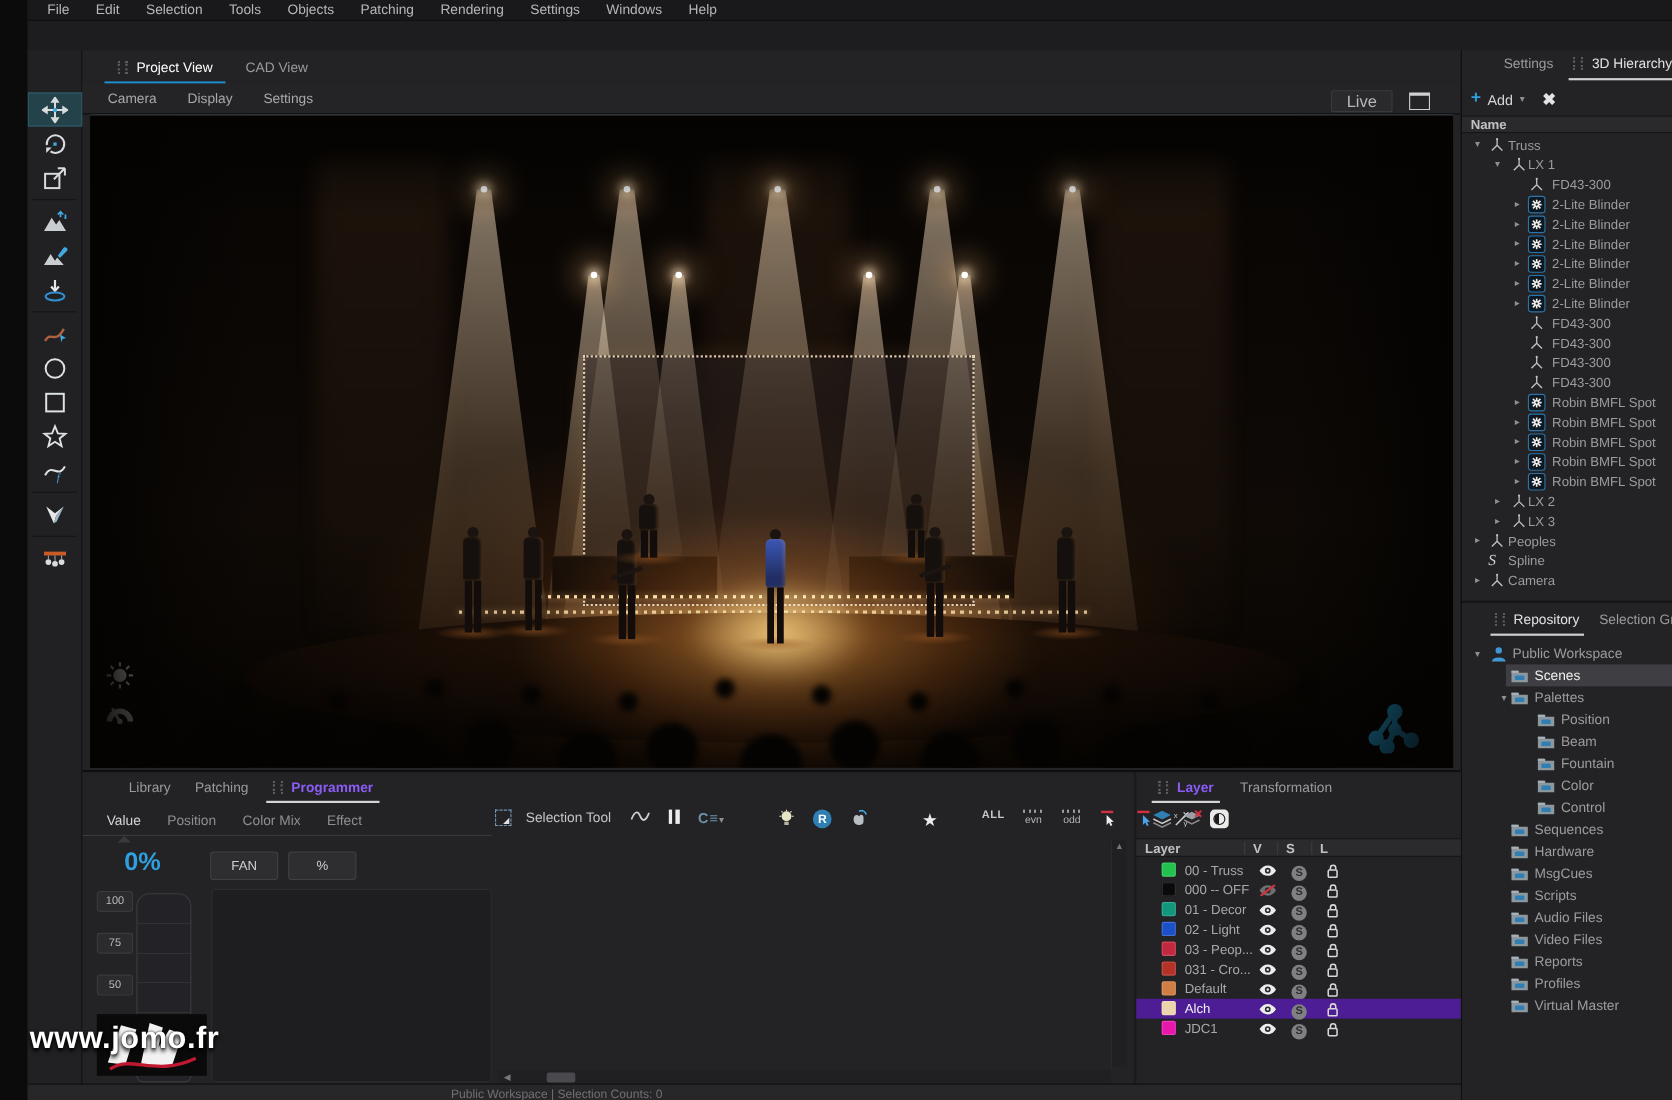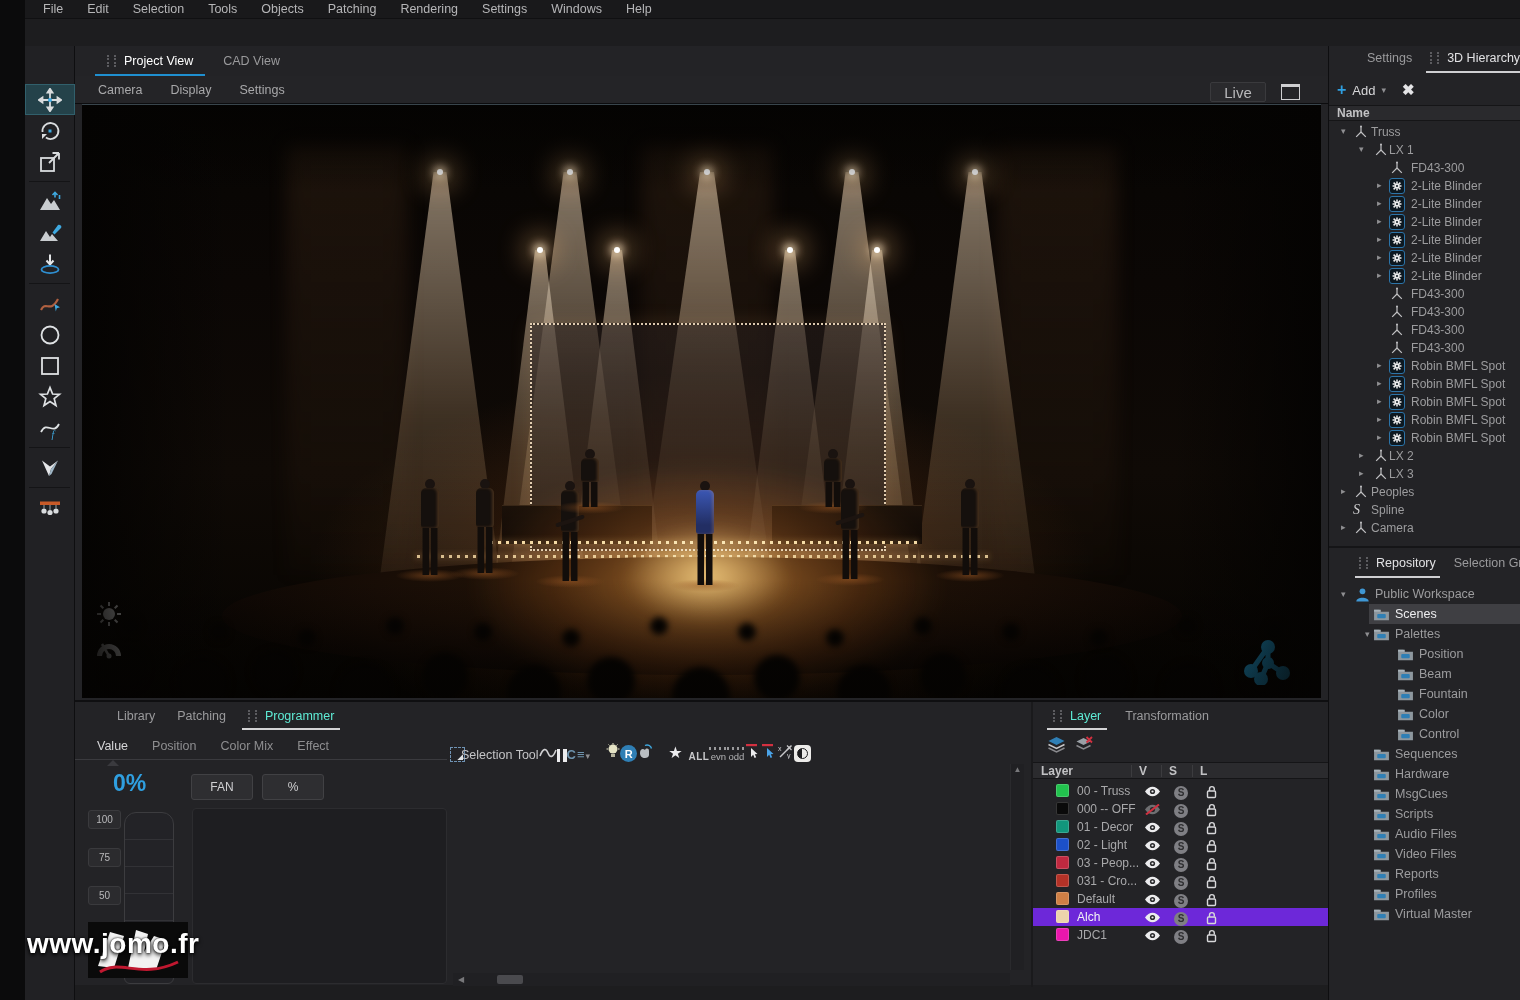--- a/index.html
+++ b/index.html
@@ -84,36 +84,36 @@
   .gearbox{display:inline-flex;width:14px;height:14px;background:#0d1820;border:1px solid #2c74a8;border-radius:3px;align-items:center;justify-content:center;}
   .splic{font-family:"Liberation Serif",serif;font-style:italic;font-size:14px;color:#cfcfd1;}
   .rowhl{position:absolute;left:40px;right:6px;top:0;bottom:0;background:#3f3f43;}
   .repo-tabs-wrap{position:absolute;left:0;top:505px;width:100%;}
   .repodivider{position:absolute;left:0;top:500px;width:100%;height:2px;background:#151517;}
   .repotree{position:absolute;left:0;top:538px;width:100%;}
   
   .bottompanel{position:absolute;left:50px;top:700px;width:1253px;height:285px;background:#232326;border-top:2px solid #0f0f11;box-sizing:border-box;}
   .bp-tabs{position:absolute;left:36px;top:4px;display:flex;align-items:flex-end;gap:10px;height:24px;}
   .bp-tab{font-size:12.5px;color:#9a9a9c;padding:0 6px 5px;border-bottom:2px solid transparent;display:flex;gap:8px;align-items:center;}
-  .bp-tab.active{color:#5eead4;border-bottom-color:#d4d4d6;}
+  .bp-tab.active{color:#8b5cf6;border-bottom-color:#d4d4d6;font-weight:bold;}
   .subtabs{position:absolute;left:0px;top:34px;width:372px;height:24px;display:flex;gap:4px;border-bottom:1px solid #3a3a3e;box-sizing:border-box;padding-left:12px;}
   .subtab{font-size:12.5px;color:#8e8e90;padding:3px 10px;position:relative;}
   .subtab.active{color:#d6d6d8;}
   .subtab.active::after{content:"";position:absolute;left:50%;bottom:-7px;transform:translateX(-50%);
        border:6px solid transparent;border-bottom-color:#3a3a3e;}
   .valdisp{position:absolute;left:38px;top:68px;font-size:23px;font-weight:bold;color:#2f9fe0;}
   .fanbtn,.pctbtn{position:absolute;top:72px;width:60px;height:24px;background:#2e2e31;border:1px solid #414144;border-radius:3px;
        color:#cfcfd1;font-size:12px;display:flex;align-items:center;justify-content:center;}
   .fanbtn{left:116px;} .pctbtn{left:187px;}
   .scalebtn{position:absolute;left:13px;width:31px;height:17px;background:#2b2b2e;border:1px solid #3a3a3d;border-radius:3px;
        color:#b8b8ba;font-size:10px;display:flex;align-items:center;justify-content:center;}
   .fadertrack{position:absolute;left:49px;top:110px;width:48px;height:170px;background:#232327;border:1px solid #3c3c3f;border-radius:12px 12px 6px 6px;
        background-image:repeating-linear-gradient(to bottom,transparent 0 26px,#323236 26px 27px);}
   .touchpanel{position:absolute;left:117px;top:106px;width:253px;height:174px;background:#1e1e21;border:1px solid #2c2c2f;border-radius:4px;}
-  .seltools{position:absolute;left:375px;top:34px;height:26px;display:flex;align-items:flex-end;gap:0;}
+  .seltools{position:absolute;left:375px;top:34px;height:26px;display:flex;align-items:flex-start;gap:17px;}
   .st-label{font-size:12.5px;color:#c4c4c6;margin-left:-4px;}
   .marquee{width:13px;height:13px;border:1px dashed #6f93b4;position:relative;}
   .marquee::after{content:"";position:absolute;right:-3px;bottom:-3px;border:4px solid transparent;border-top-color:#dfe2e4;transform:rotate(-45deg);}
   .pauseic{display:flex;gap:3px;} .pauseic span{width:3.5px;height:13px;background:#ececee;}
   .csic{color:#6e93ad;font-weight:bold;font-size:13px;letter-spacing:1px;}
   .rbadge{width:17px;height:17px;border-radius:50%;background:#2f7fb5;color:#fff;font-size:11px;font-weight:bold;display:flex;align-items:center;justify-content:center;}
   .starw{color:#ececee;font-size:16px;}
   .allw{font-size:10px;font-weight:bold;color:#c8c8ca;letter-spacing:.5px;}
   .eo{display:flex;flex-direction:column;align-items:center;gap:1px;}
   .eo .dots{width:18px;height:3px;background:repeating-linear-gradient(90deg,#9a9a9c 0 2px,transparent 2px 5px);}
@@ -126,21 +126,21 @@
   .hsb .sarr{color:#77777a;font-size:8px;padding:0 5px;}
   .hsb .thumb{width:26px;height:9px;background:#4a4a4e;border-radius:2px;margin-left:28px;}
   
   .layerpanel{position:absolute;left:956px;top:0;width:297px;height:285px;border-left:2px solid #1a1a1c;box-sizing:border-box;}
   .lp-tabs{position:absolute;left:14px;top:4px;display:flex;align-items:flex-end;gap:12px;height:24px;}
   .lp-icons{position:absolute;left:14px;top:34px;display:flex;gap:8px;align-items:center;height:20px;}
   .lp-hdr{position:absolute;left:0;top:60px;width:100%;height:17px;background:#2b2b2e;border-top:1px solid #151517;border-bottom:1px solid #151517;box-sizing:border-box;}
   .lp-hdr span{position:absolute;top:1px;font-size:12px;font-weight:bold;color:#c2c2c4;}
   .lp-hdr i{position:absolute;top:2px;width:1px;height:12px;background:#3c3c3f;}
   .lrow{position:absolute;left:0;width:100%;height:18px;}
-  .lrow.sel{background:#6d28d9;}
+  .lrow.sel{background:#4c1d95;}
   .lrow .sw{position:absolute;left:23px;top:2px;width:13px;height:13px;border-radius:2px;box-shadow:inset 0 0 0 1px rgba(255,255,255,.18);}
   .lrow .lb{position:absolute;left:44px;top:2px;font-size:12px;color:#a8a8aa;white-space:nowrap;}
   .lrow.sel .lb{color:#f2f2f4;}
   .lrow .c-v{position:absolute;left:111px;top:3px;} .lrow .c-s{position:absolute;left:141px;top:2px;} .lrow .c-l{position:absolute;left:172px;top:2px;}
   .sbadge{width:14px;height:14px;border-radius:50%;background:#7f7f84;color:#2e2e30;font-size:10px;font-weight:bold;display:inline-flex;align-items:center;justify-content:center;}
   
   .statusbar{position:absolute;left:0;top:985px;width:1303px;height:15px;background:#27272a;border-top:1px solid #0e0e10;box-sizing:border-box;}
   .statusbar span{margin-left:385px;font-size:11px;color:#717174;line-height:14px;display:inline-block;}
   .jomologo{position:absolute;left:63px;top:922px;width:100px;height:56px;background:#0a0a0a;z-index:40;}
   .watermark{position:absolute;left:2px;top:928px;z-index:50;font-size:28px;font-weight:bold;color:#ffffff;letter-spacing:.5px;
@@ -1082,20 +1082,21 @@
      <span class="c-s"><span class="sbadge">S</span></span>
      <span class="c-l"><svg width="13" height="15" viewBox="0 0 13 14">
                 <rect x="2.5" y="6.5" width="8" height="6.5" rx="1" fill="none" stroke="#d8d8da" stroke-width="1.4"></rect>
                 <path d="M4.5 6.5 V4.5 a2.4 2.4 0 0 1 4.8 0 V6" fill="none" stroke="#d8d8da" stroke-width="1.4"></path>
               </svg></span>
    </div>
         </div>
     </div>
   </div>
 
+  <div class="statusbar"><span>Public Workspace      |      Selection Counts: 0</span></div>
   <div class="jomologo">
     <svg width="100" height="56">
         <path d="M10 44 L22 10 L36 14 L26 46 Z" fill="#f2f2f2"></path>
         <path d="M40 46 L48 8 L60 12 L56 30 L66 14 L78 18 L68 48 Z" fill="#f2f2f2"></path>
         <path d="M12 50 C32 36 52 58 90 40" stroke="#c01830" stroke-width="3" fill="none"></path>
       </svg>
   </div>
   <div class="watermark">www.jomo.fr</div>
 </div>
 

